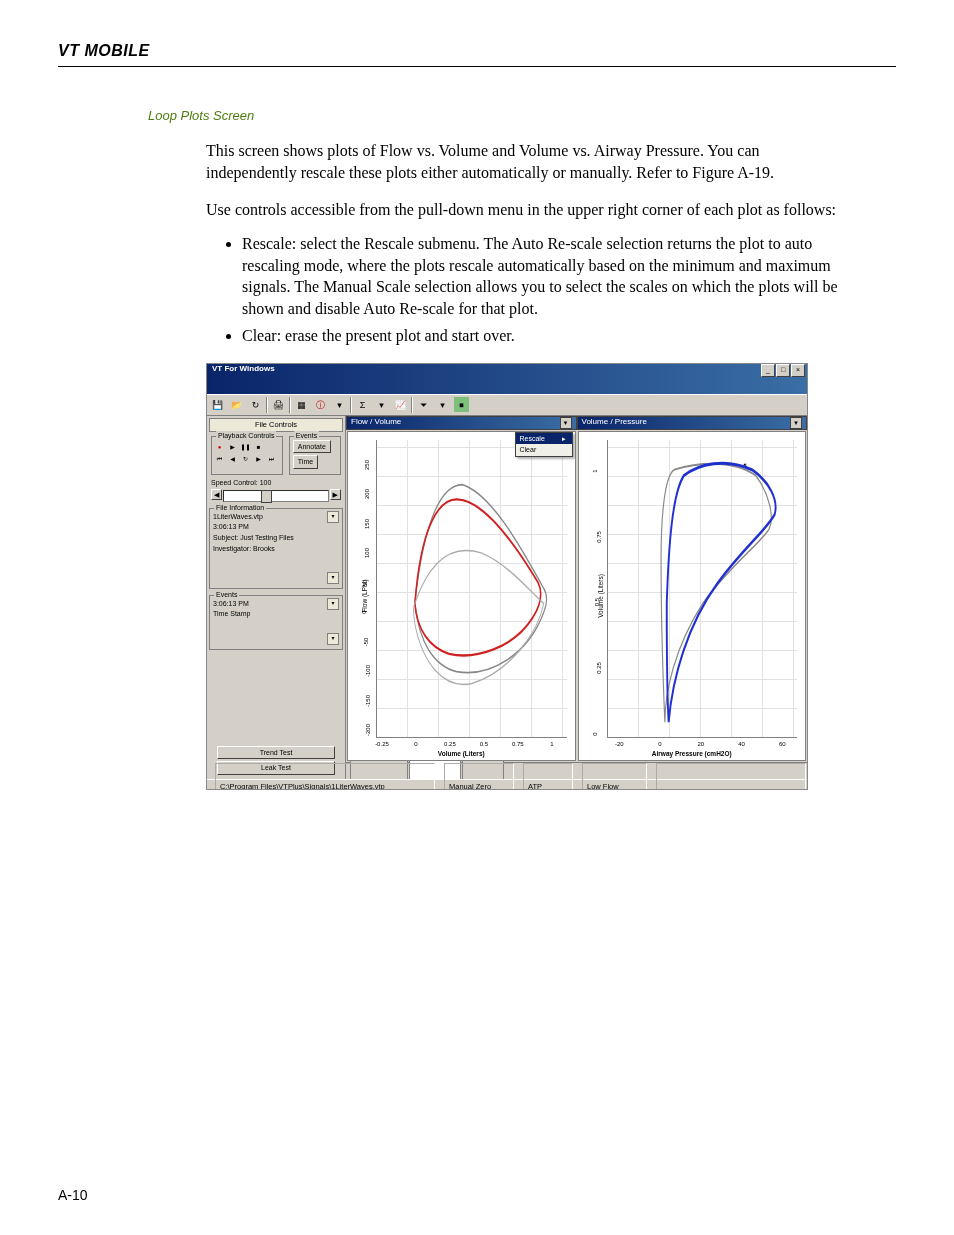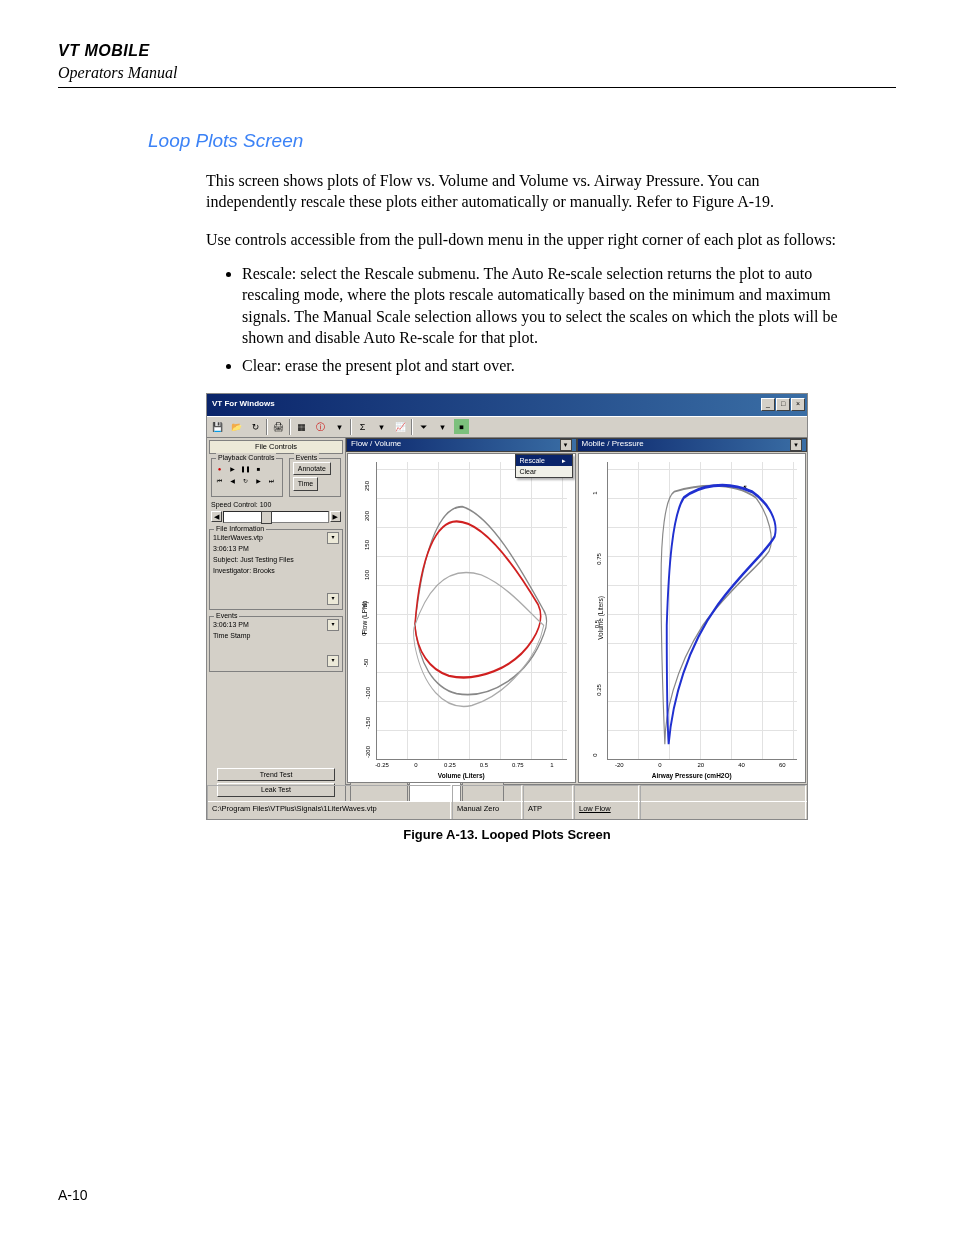--- a/index.html
+++ b/index.html
@@ -25,22 +25,22 @@
     font-size: 16px;
     letter-spacing: 0.5px;
   }
   .header-subtitle {
     font-style: italic;
     font-size: 16px;
   }
   .section-title {
     font-family: Arial, sans-serif;
     font-style: italic;
-    color: #3b82f6;
-    font-size: 19px;
+    color: #4d7c0f;
+    font-size: 13px;
     margin-left: 90px;
     margin-bottom: 6px;
   }
   .body-text {
     margin-left: 148px;
     margin-right: 50px;
     margin-bottom: 12px;
   }
   ul.bullets {
     margin-left: 148px;
@@ -61,25 +61,25 @@
     height: 425px;
     border: 1px solid #888;
     background: #d4d0c8;
     font-family: "MS Sans Serif", Tahoma, Arial, sans-serif;
     font-size: 7.5px;
     color: #000;
     position: relative;
     overflow: hidden;
   }
   .titlebar {
-    height: 22px;
+    height: 30px;
     background: linear-gradient(to right, #0a246a, #3a6ea5);
     color: #fff;
     display: flex;
-    align-items: center;
+    align-items: flex-start;
     padding: 0 2px;
     font-size: 8px;
   }
   .titlebar .title { flex: 1; padding-left: 3px; font-weight: bold; }
   .win-btns { display: flex; gap: 1px; }
   .win-btn {
     width: 12px; height: 11px;
     background: #d4d0c8;
     border: 1px solid #fff;
     border-right-color:#404040; border-bottom-color:#404040;
@@ -228,21 +228,21 @@
   }
   .tab{
     border:1px solid #808080;border-bottom:none;
     background:#d4d0c8;font-size:7.5px;padding:17px 6px;margin-right:1px;
   }
   .tab.active{background:#fff;}
   .statusbar{
     height:14px;background:#d4d0c8;border-top:1px solid #fff;
     display:flex;font-size:7.5px;align-items:center;
   }
-  .statusbar>div{border:1px inset #fff;padding:17px 4px;height:12px;line-height:12px;margin-right:1px;}
+  .statusbar>div{border:1px inset #fff;padding:17px 4px;height:12px;line-height:12px;margin-right:1px;margin-left:8px;}
   .fig-caption {
     text-align:center;
     font-family: Arial, sans-serif;
     font-weight: bold;
     font-size: 13px;
     margin-top: 6px;
   }
   .img-filename{
     font-family: Arial, sans-serif;
     font-size: 10px;
@@ -257,21 +257,20 @@
     font-family: Arial, sans-serif;
     font-size: 14px;
   }
   svg.loop{position:absolute;inset:0;width:100%;height:100%;}
 </style>
 </head>
 <body>
 
 <div class="header-block">
   <div class="header-product">VT MOBILE</div>
-  <div class="header-subtitle">Operators Manual</div>
 </div>
 
 <div class="section-title">Loop Plots Screen</div>
 
 <p class="body-text">This screen shows plots of Flow vs. Volume and Volume vs. Airway Pressure. You can independently rescale these plots either automatically or manually. Refer to Figure A-19.</p>
 <p class="body-text">Use controls accessible from the pull-down menu in the upper right corner of each plot as follows:</p>
 
 <ul class="bullets">
   <li>Rescale: select the Rescale submenu. The Auto Re-scale selection returns the plot to auto rescaling mode, where the plots rescale automatically based on the minimum and maximum signals. The Manual Scale selection allows you to select the scales on which the plots will be shown and disable Auto Re-scale for that plot.</li>
   <li>Clear: erase the present plot and start over.</li>
@@ -374,21 +373,21 @@
         </div>
       </div>
 
       <div class="plot-panel">
         <div class="plot-headers">
           <div class="plot-header">
             <span>Flow / Volume</span>
             <span class="dd">▾</span>
           </div>
           <div class="plot-header">
-            <span>Mobile / Pressure</span>
+            <span>Volume / Pressure</span>
             <span class="dd">▾</span>
           </div>
         </div>
         <div class="plots-row">
 
           <div class="plot">
 
             <div class="dropdown-box" style="right:2px;top:0;width:56px;">
               <div style="background:#0a246a;color:#fff;display:flex;justify-content:space-between;">
                 <span>Rescale</span>
@@ -459,16 +458,15 @@
 
     <div class="statusbar">
       <div style="flex:1.5;">C:\Program Files\VTPlus\Signals\1LiterWaves.vtp</div>
       <div style="width:60px;">Manual Zero</div>
       <div style="width:40px;">ATP</div>
       <div style="width:55px;text-decoration:underline;">Low Flow</div>
       <div style="flex:1;"></div>
     </div>
   </div>
 
-  <div class="fig-caption">Figure A-13. Looped Plots Screen</div>
 </div>
 
 <div class="page-num">A-10</div>
 
 </body></html>

